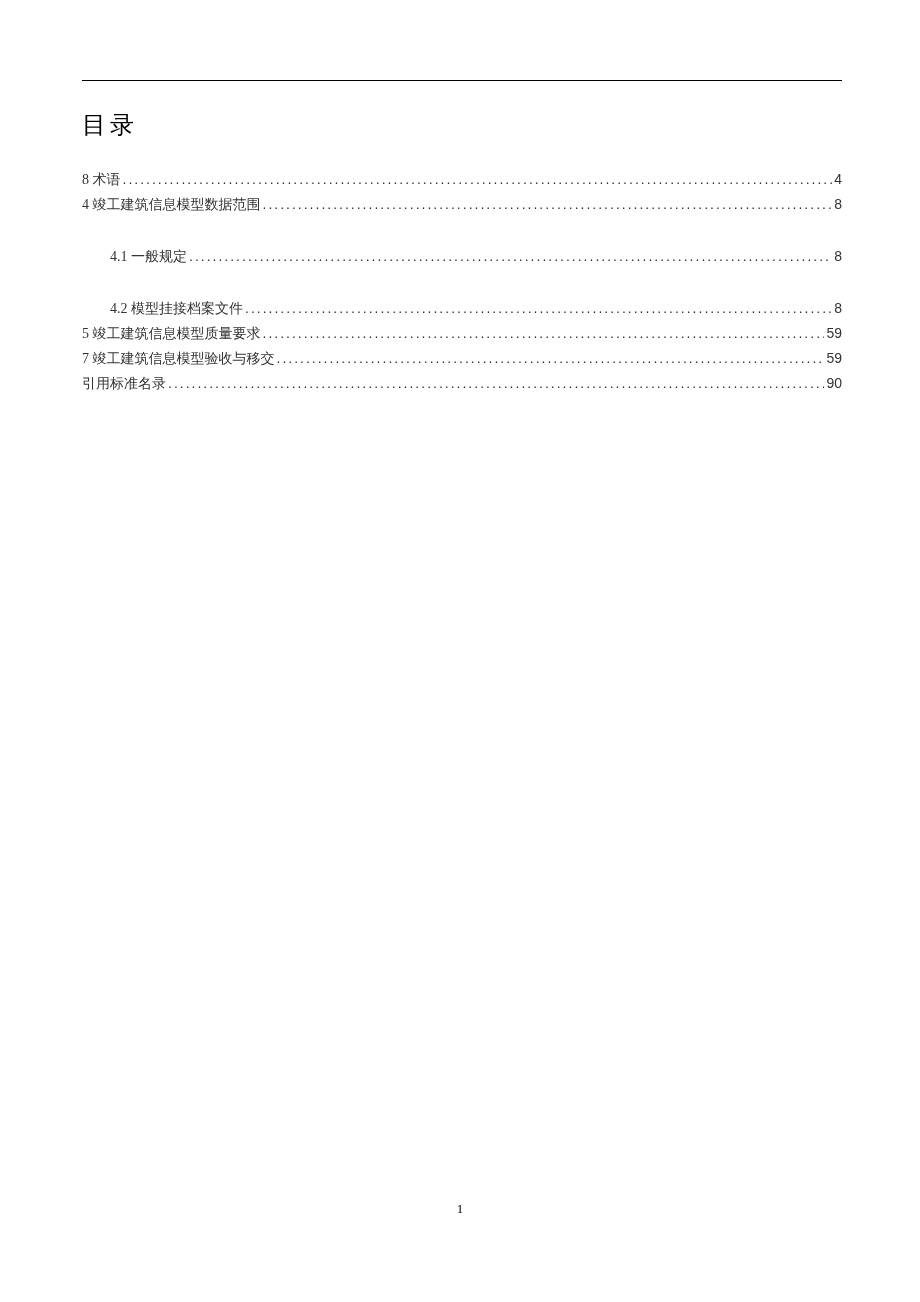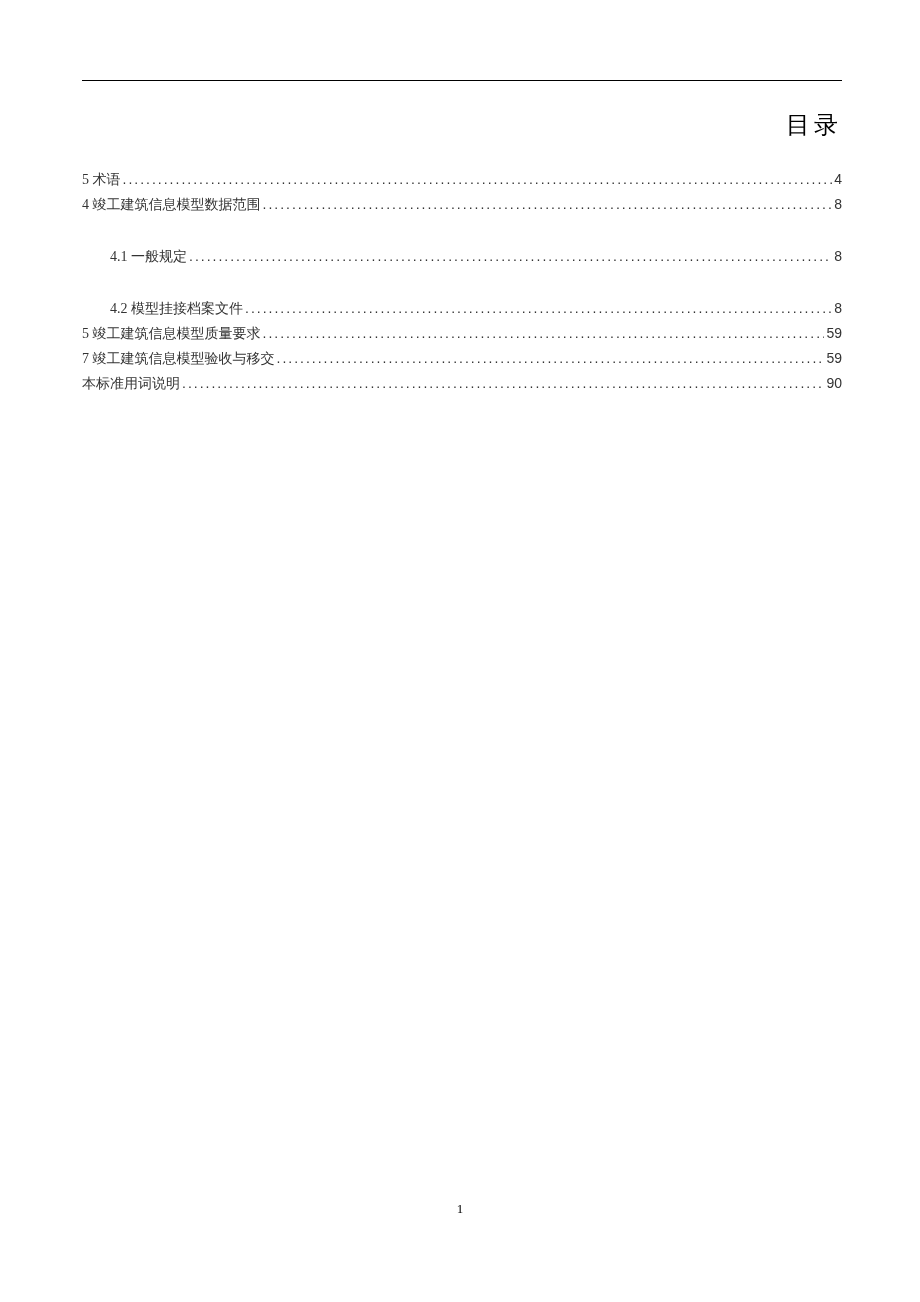--- a/index.html
+++ b/index.html
@@ -15,21 +15,21 @@
       position: relative;
     }
     .page-content {
       padding: 80px 78px 0 82px;
     }
     .header-line {
       border-top: 1.5px solid #000;
       margin-bottom: 28px;
     }
     .toc-title {
-      text-align: right;
+      text-align: left;
       font-size: 24px;
       font-weight: normal;
       letter-spacing: 4px;
       margin-bottom: 26px;
       font-family: "SimSun", "宋体", serif;
     }
     .toc-list {
       font-size: 14px;
       color: #333;
     }
@@ -76,21 +76,21 @@
     }
   </style>
 </head>
 <body>
 
 <div class="page-content">
   <div class="header-line"></div>
   <h1 class="toc-title">目录</h1>
   <div class="toc-list" id="toc-list">
       <div class="toc-entry">
-        <span class="toc-label">5 术语</span>
+        <span class="toc-label">8 术语</span>
         <span class="toc-dots"></span>
         <span class="toc-page">4</span>
       </div>
       <div class="toc-entry">
         <span class="toc-label">4 竣工建筑信息模型数据范围</span>
         <span class="toc-dots"></span>
         <span class="toc-page">8</span>
       </div>
       <div class="toc-entry indent-1">
         <span class="toc-label">4.1 一般规定</span>
@@ -106,20 +106,20 @@
         <span class="toc-label">5 竣工建筑信息模型质量要求</span>
         <span class="toc-dots"></span>
         <span class="toc-page">59</span>
       </div>
       <div class="toc-entry">
         <span class="toc-label">7 竣工建筑信息模型验收与移交</span>
         <span class="toc-dots"></span>
         <span class="toc-page">59</span>
       </div>
       <div class="toc-entry">
-        <span class="toc-label">本标准用词说明</span>
+        <span class="toc-label">引用标准名录</span>
         <span class="toc-dots"></span>
         <span class="toc-page">90</span>
       </div>
     </div>
 </div>
 
 <div class="page-number">1</div>
 
 </body></html>

